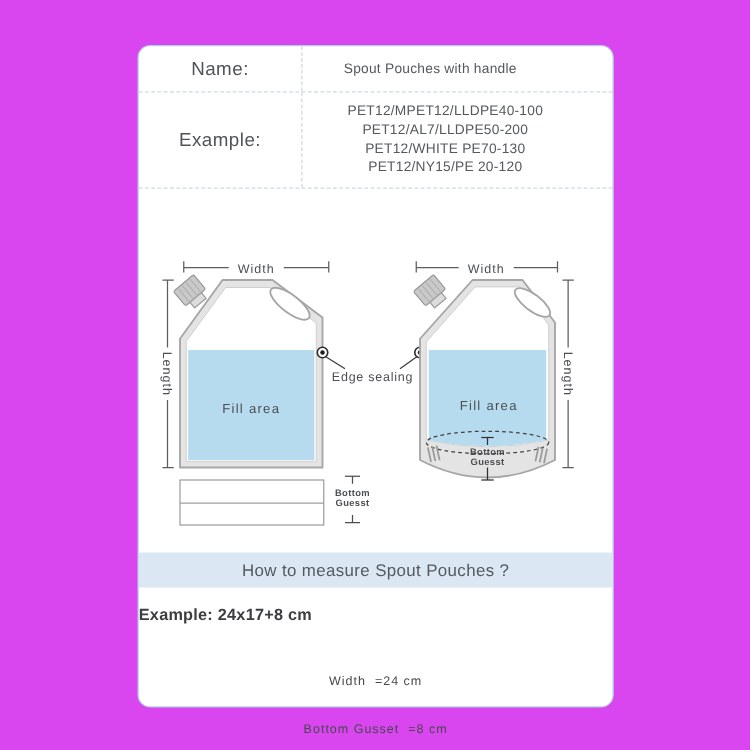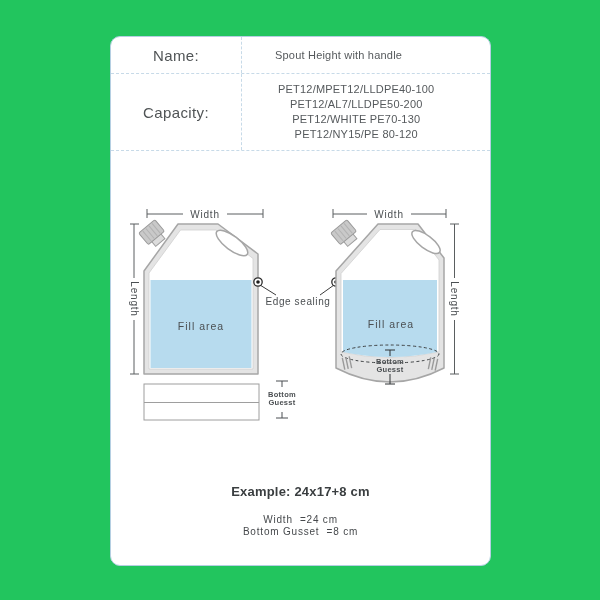--- a/index.html
+++ b/index.html
@@ -1,18 +1,18 @@
 <!DOCTYPE html>
 <html><head>
 <meta charset="utf-8">
 <style>
   * { margin:0; padding:0; box-sizing:border-box; }
   html,body { background:#ffffff; }
   body { font-family:"Liberation Sans", sans-serif; color:#54585b; }
-  .page { position:relative; width:600px; height:600px; background:#22c55e; overflow:hidden; }
+  .page { position:relative; width:600px; height:600px; background:#d946ef; overflow:hidden; }
 
   .card {
     position:absolute; left:110px; top:36px; width:381px; height:530px;
     background:#fff; border:1px solid #b5cfe2; border-radius:10px;
   }
 
   
   .trow { position:absolute; left:0; right:0; border-bottom:1px dashed #c7dae8; }
   .row-name     { top:0;    height:37px; }
   .row-material { top:37px; height:77px; }
@@ -44,49 +44,49 @@
   .seal-label { font-size:10px; letter-spacing:.6px; }
 
   
   .banner {
     position:absolute; left:0; right:0; top:405px; height:28px;
     background:#dbe7f2; display:flex; align-items:center; justify-content:center;
     font-size:13.5px; color:#55595d; letter-spacing:.3px;
   }
   .example-title {
     position:absolute; left:0; right:0; top:447px;
-    text-align:center; font-size:13px; font-weight:bold; color:#3a3e40;
+    font-size:13px; font-weight:bold; color:#3a3e40;
     letter-spacing:.2px; white-space:pre;
   }
   .measure-lines {
     position:absolute; left:0; right:0; top:477px;
     text-align:center; font-size:10px; color:#46494c;
     line-height:11.5px; letter-spacing:.8px;
   }
-  .measure-lines div { white-space:pre; }
+  .measure-lines div { white-space:pre;margin-top:26px; }
 </style>
 </head>
 <body>
 
 <div class="page">
   <div class="card">
 
     <div class="trow row-name">
       <div class="cell-label with-divider">Name:</div>
-      <div class="cell-value">Spout Height with handle</div>
+      <div class="cell-value">Spout Pouches with handle</div>
     </div>
 
     <div class="trow row-material">
-      <div class="cell-label with-divider">Capacity:</div>
+      <div class="cell-label with-divider">Example:</div>
       <div class="cell-value" style="padding-left:36px;">
         <div class="material-lines">
           <div>PET12/MPET12/LLDPE40-100</div>
           <div>PET12/AL7/LLDPE50-200</div>
           <div>PET12/WHITE PE70-130</div>
-          <div>PET12/NY15/PE 80-120</div>
+          <div>PET12/NY15/PE 20-120</div>
         </div>
       </div>
     </div>
 
 
     <svg class="diagram-svg" width="379" height="258" viewBox="0 0 379 258">
 
       <g>
 
         <g stroke="#5a5e60" stroke-width="1">
@@ -204,20 +204,21 @@
           <rect x="-6" y="-5" width="12" height="7" fill="#dcdcdc" stroke="#9e9e9e" stroke-width="1"></rect>
           <rect x="-10.5" y="-19" width="21" height="15" rx="1.5" fill="#c9c9c9" stroke="#9a9a9a" stroke-width="1"></rect>
           <line x1="-6" y1="-18" x2="-6" y2="-5" stroke="#b2b2b2" stroke-width="1"></line>
           <line x1="-2" y1="-18" x2="-2" y2="-5" stroke="#b2b2b2" stroke-width="1"></line>
           <line x1="2" y1="-18" x2="2" y2="-5" stroke="#b2b2b2" stroke-width="1"></line>
           <line x1="6" y1="-18" x2="6" y2="-5" stroke="#b2b2b2" stroke-width="1"></line>
         </g>
       </g>
     </svg>
 
+    <div class="banner">How to measure Spout Pouches ?</div>
     <div class="example-title">Example: 24x17+8 cm</div>
     <div class="measure-lines">
       <div>Width  =24 cm</div>
       <div>Bottom Gusset  =8 cm</div>
     </div>
 
   </div>
 </div>
 
 </body></html>

